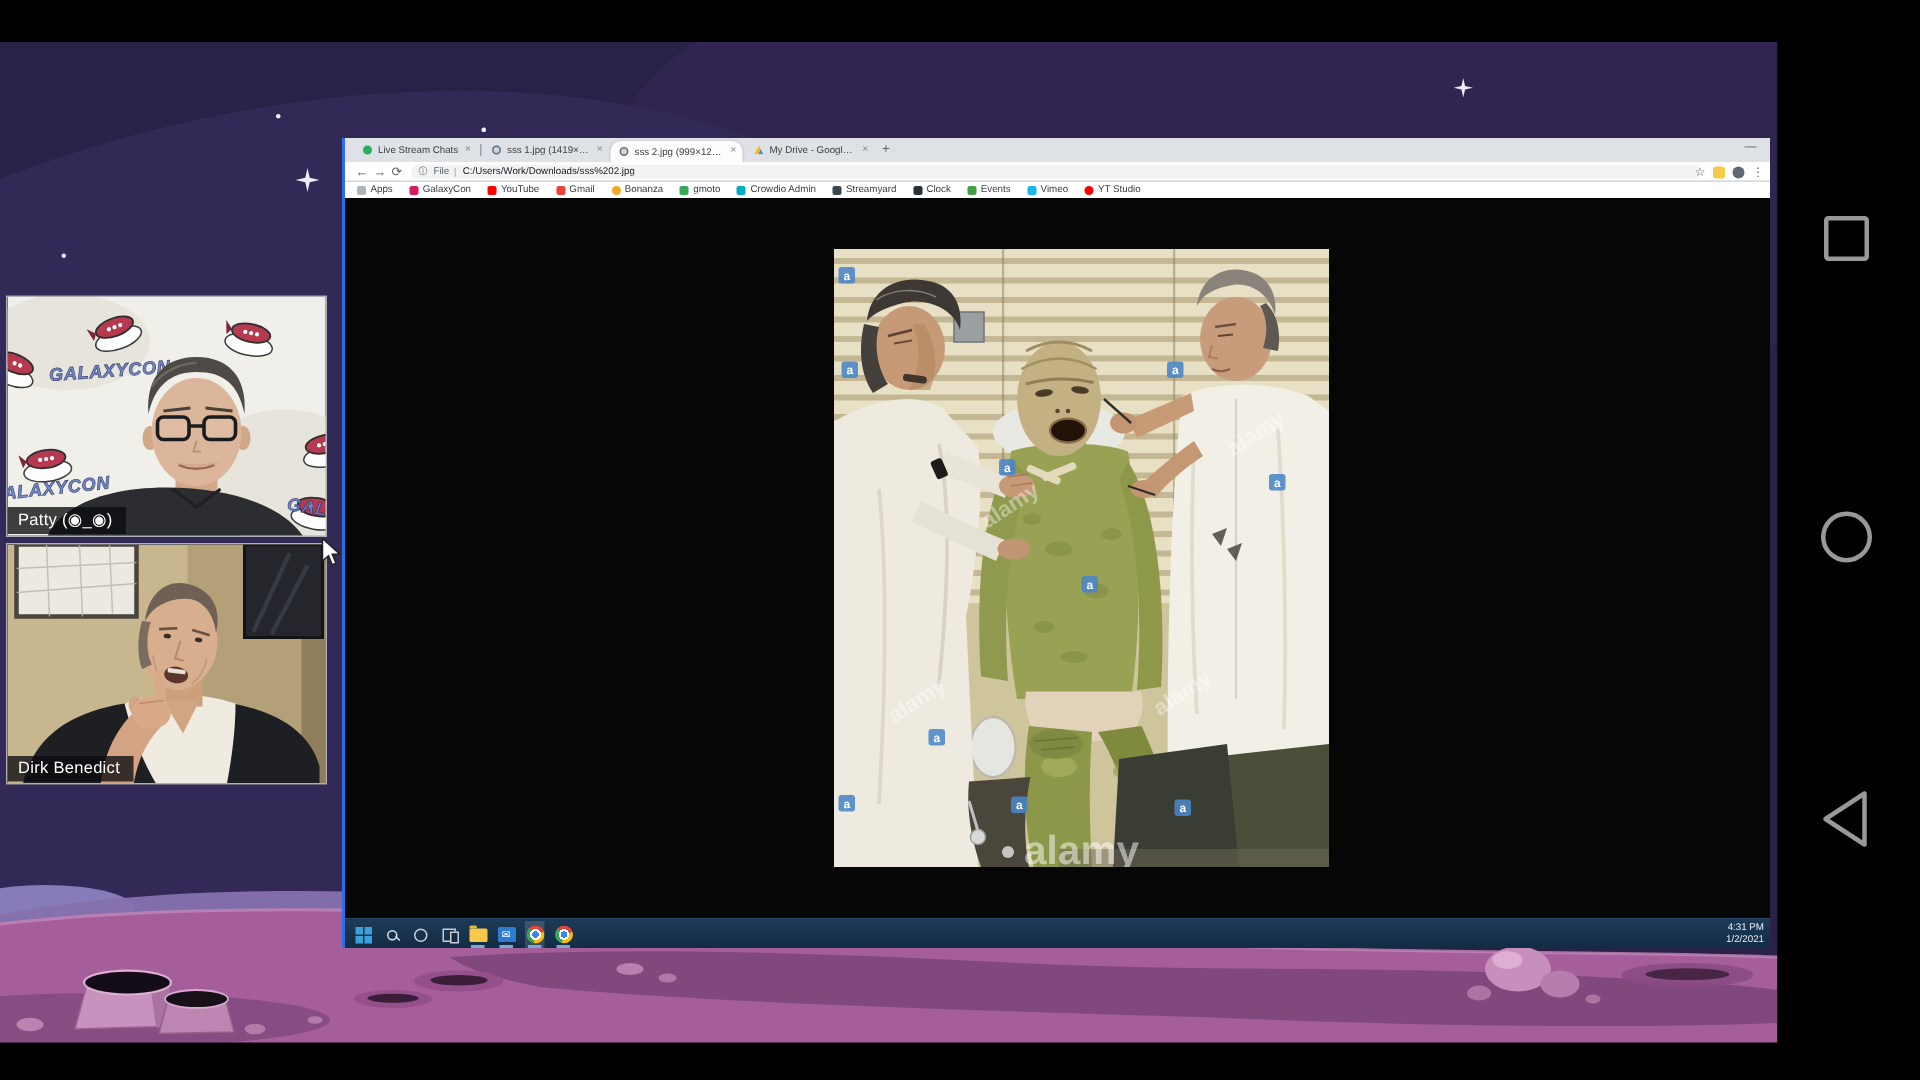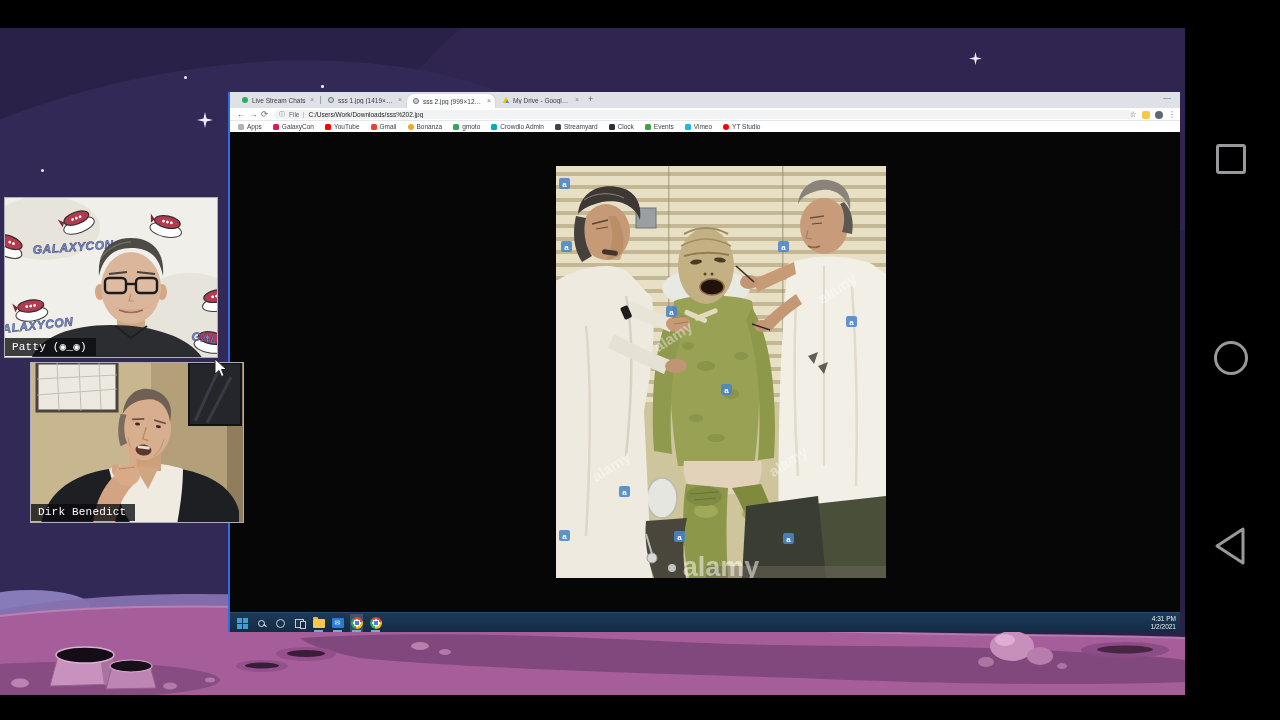--- a/index.html
+++ b/index.html
@@ -25,23 +25,23 @@
     display:flex; align-items:center; justify-content:center; }
   .banner-text { color:#fff; font-weight:bold; font-style:italic; font-size:14.5px; letter-spacing:.6px;
     text-shadow:-1px -1px 0 #000, 1px -1px 0 #000, -1px 1px 0 #000, 1px 1px 0 #000, 2px 2px 1px #000; }
 
   
   .ground { position:absolute; left:0; top:580px; width:1185px; height:116px; z-index:1; }
 
   
   .cam { position:absolute; left:4px; width:214px; height:161px; border:1.5px solid rgba(228,228,240,.75); z-index:4; overflow:hidden; background:#111; }
   .cam1 { top:197px; }
-  .cam2 { top:362px;margin-left:26px; }
+  .cam2 { top:362px; }
   .cam svg { display:block; }
-  .cam-label { position:absolute; left:0; bottom:1px; background:rgba(12,12,16,.78); color:#fff; font-size:11px; padding:2px 9px 3px 7px; letter-spacing:.2px;font-family:Liberation Mono, monospace; }
+  .cam-label { position:absolute; left:0; bottom:1px; background:rgba(12,12,16,.78); color:#fff; font-size:11px; padding:2px 9px 3px 7px; letter-spacing:.2px; }
 
   
   .browser { position:absolute; left:228px; top:92px; width:952px; height:540px; z-index:3; border-left:2px solid #2E6DE5; background:#060606; }
   .tabstrip { position:absolute; left:0; top:0; width:100%; height:16px; background:#DEE1E6; }
   .tab { position:absolute; top:0; height:16px; display:flex; align-items:center; padding:0 4px 0 6px; gap:4px; }
   .tab.active { background:#FDFDFD; border-radius:7px 7px 0 0; top:2px; height:14px; box-shadow:0 0 2px rgba(0,0,0,.15); }
   .tab-title { font-size:6.5px; color:#3C4043; white-space:nowrap; overflow:hidden; text-overflow:ellipsis; flex:1; }
   .tab-close { font-size:7px; color:#80868B; line-height:6px; }
   .tab-sep { position:absolute; top:4px; width:1px; height:8px; background:#9DA1A6; }
   .fav { width:6px; height:6px; flex:none; }

